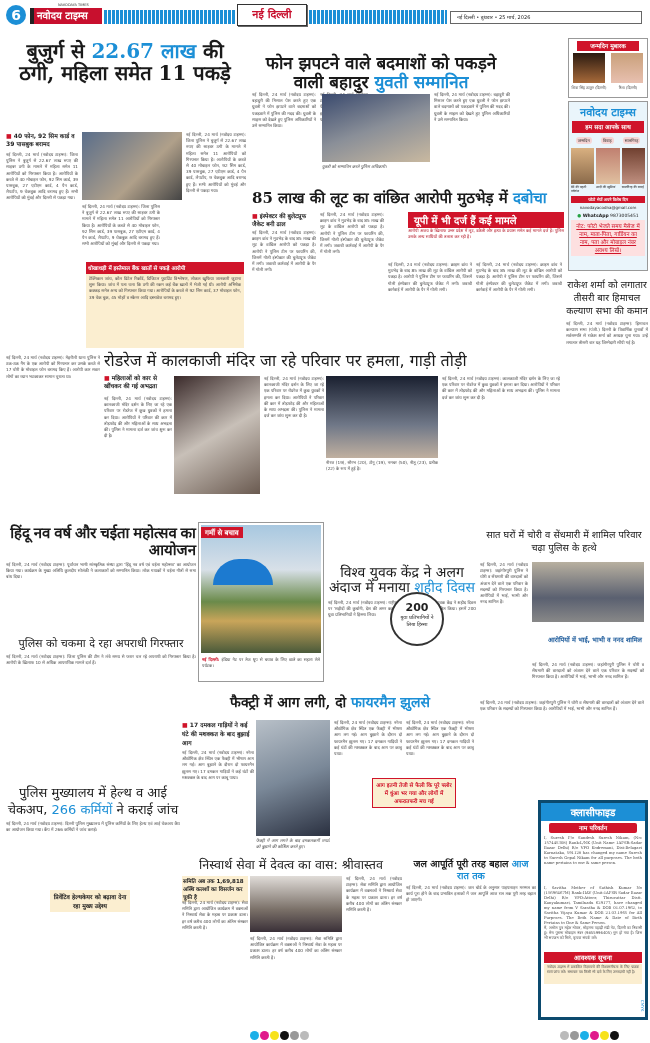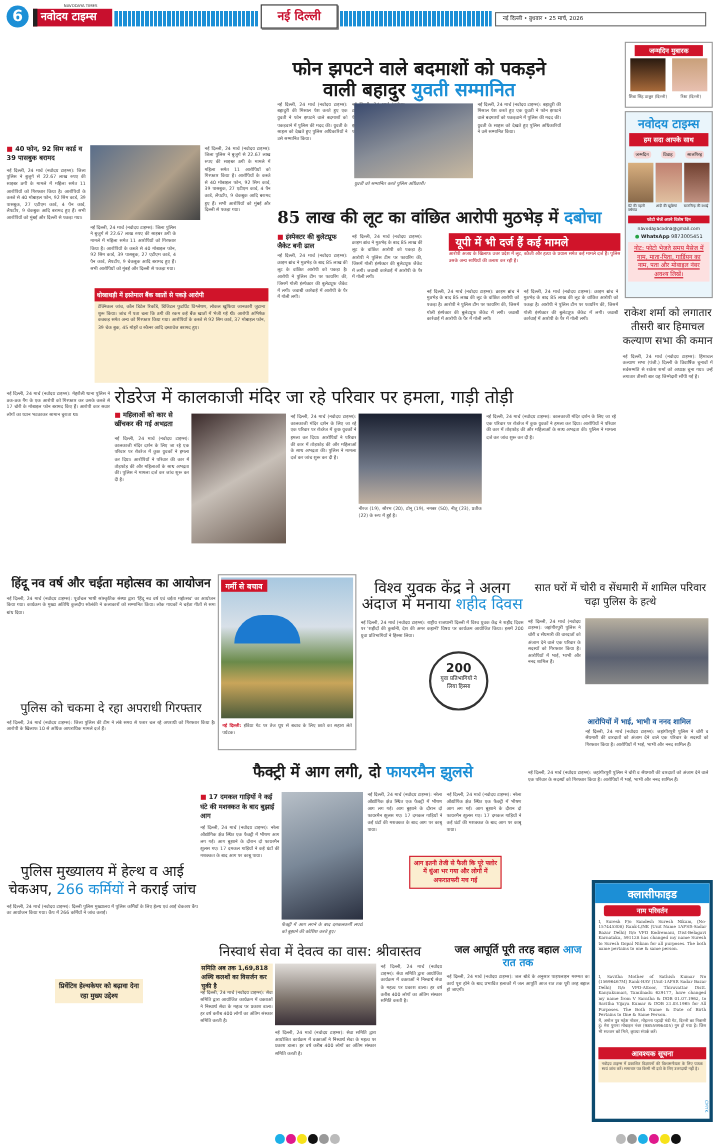--- a/index.html
+++ b/index.html
@@ -22,20 +22,21 @@
   <div class="abs" style="left:6px;top:3px;width:20px;height:20px;border-radius:50%;background:#1c8fd6;color:#fff;font-weight:bold;font-size:14px;text-align:center;line-height:20px;"><span>6</span></div>
   <div class="abs" style="left:58px;top:1px;font-size:3.5px;color:#333;">NAVODAYA TIMES</div>
   <div class="abs" style="left:30px;top:6px;width:72px;height:16px;background:#c8102e;border-left:4px solid #222;color:#fff;font-weight:bold;font-size:10px;line-height:16px;padding-left:3px;"><span>नवोदय टाइम्स</span></div>
   <div class="abs stripes" style="left:104px;top:8px;width:132px;height:14px;"></div>
   <div class="abs" style="left:237px;top:2px;width:70px;height:22px;border:1px solid #333;background:#fff;color:#c8102e;font-weight:bold;font-size:11px;text-align:center;line-height:20px;box-shadow:1px 1px 0 #666;"><span>नई दिल्ली</span></div>
   <div class="abs stripes" style="left:309px;top:8px;width:138px;height:14px;"></div>
   <div class="abs" style="left:450px;top:9px;width:192px;height:13px;border:1px solid #666;font-size:5px;line-height:11px;padding-left:6px;"><span>नई दिल्ली • बुधवार • 25 मार्च, 2026</span></div>
 </div>
 
 <div class="abs" style="left:6px;top:40px;width:238px;">
+  <div class="hl" style="font-size:20px;text-align:center;"><span>बुजुर्ग से </span><span class="blue">22.67 लाख</span><span> की ठगी, महिला समेत 11 पकड़े</span></div>
 </div>
 <div class="abs" style="left:6px;top:132px;width:72px;font-size:6px;font-weight:bold;line-height:8px;"><span style="color:#d0142a;">■ </span><span>40 फोन, 92 सिम कार्ड व 39 पासबुक बरामद</span></div>
 <div class="abs txt" style="left:6px;top:152px;width:72px;height:170px;">नई दिल्ली, 24 मार्च (नवोदय टाइम्स): जिला पुलिस ने बुजुर्ग से 22.67 लाख रुपए की साइबर ठगी के मामले में महिला समेत 11 आरोपियों को गिरफ्तार किया है। आरोपियों के कब्जे से 40 मोबाइल फोन, 92 सिम कार्ड, 39 पासबुक, 27 एटीएम कार्ड, 4 पैन कार्ड, लैपटॉप, 9 चेकबुक आदि बरामद हुए हैं। सभी आरोपियों को मुंबई और दिल्ली से पकड़ा गया।</div>
 <div class="abs photo" style="left:82px;top:132px;width:100px;height:68px;background:linear-gradient(135deg,#5a6e8a,#b0a08a 60%,#444);"></div>
 <div class="abs txt" style="left:82px;top:204px;width:78px;height:55px;">नई दिल्ली, 24 मार्च (नवोदय टाइम्स): जिला पुलिस ने बुजुर्ग से 22.67 लाख रुपए की साइबर ठगी के मामले में महिला समेत 11 आरोपियों को गिरफ्तार किया है। आरोपियों के कब्जे से 40 मोबाइल फोन, 92 सिम कार्ड, 39 पासबुक, 27 एटीएम कार्ड, 4 पैन कार्ड, लैपटॉप, 9 चेकबुक आदि बरामद हुए हैं। सभी आरोपियों को मुंबई और दिल्ली से पकड़ा गया।</div>
 <div class="abs txt" style="left:186px;top:132px;width:60px;height:128px;">नई दिल्ली, 24 मार्च (नवोदय टाइम्स): जिला पुलिस ने बुजुर्ग से 22.67 लाख रुपए की साइबर ठगी के मामले में महिला समेत 11 आरोपियों को गिरफ्तार किया है। आरोपियों के कब्जे से 40 मोबाइल फोन, 92 सिम कार्ड, 39 पासबुक, 27 एटीएम कार्ड, 4 पैन कार्ड, लैपटॉप, 9 चेकबुक आदि बरामद हुए हैं। सभी आरोपियों को मुंबई और दिल्ली से पकड़ा गया।</div>
 <div class="abs" style="left:86px;top:262px;width:158px;height:86px;background:#fbeed0;">
   <div class="redbar" style="font-size:5.5px;padding:2px;">धोखाधड़ी में इस्तेमाल बैंक खातों से पकड़े आरोपी</div>
   <div class="txt" style="padding:2px 3px;height:74px;">टेक्निकल जांच, कॉल डिटेल रिकॉर्ड, डिजिटल फुटप्रिंट विश्लेषण, लोकल खुफिया जानकारी जुटाना शुरू किया। जांच में पता चला कि ठगी की रकम कई बैंक खातों में भेजी गई थी। आरोपी अभिषेक कक्कड़ समेत अन्य को गिरफ्तार किया गया। आरोपियों के कब्जे से 92 सिम कार्ड, 37 मोबाइल फोन, 39 चेक बुक, 45 मोहरें व स्कैनर आदि दस्तावेज बरामद हुए।</div>
 </div>
@@ -104,52 +105,52 @@
 </div>
 <div class="abs" style="left:104px;top:374px;width:68px;font-size:6px;font-weight:bold;line-height:8px;"><span style="color:#d0142a;">■ </span><span>महिलाओं को कार से खींचकर की गई अभद्रता</span></div>
 <div class="abs txt" style="left:104px;top:396px;width:68px;height:100px;">नई दिल्ली, 24 मार्च (नवोदय टाइम्स): कालकाजी मंदिर दर्शन के लिए जा रहे एक परिवार पर रोडरेज में कुछ युवकों ने हमला कर दिया। आरोपियों ने परिवार की कार में तोड़फोड़ की और महिलाओं के साथ अभद्रता की। पुलिस ने मामला दर्ज कर जांच शुरू कर दी है।</div>
 <div class="abs photo" style="left:174px;top:376px;width:86px;height:118px;background:linear-gradient(150deg,#3a2a2a,#c8c0b8 50%,#6a5a50);"></div>
 <div class="abs txt" style="left:264px;top:376px;width:60px;height:118px;">नई दिल्ली, 24 मार्च (नवोदय टाइम्स): कालकाजी मंदिर दर्शन के लिए जा रहे एक परिवार पर रोडरेज में कुछ युवकों ने हमला कर दिया। आरोपियों ने परिवार की कार में तोड़फोड़ की और महिलाओं के साथ अभद्रता की। पुलिस ने मामला दर्ज कर जांच शुरू कर दी है।</div>
 <div class="abs photo" style="left:326px;top:376px;width:112px;height:82px;background:linear-gradient(#1a2030,#707888 60%,#c0b0a0);"></div>
 <div class="abs txt" style="left:326px;top:460px;width:112px;height:34px;">नीरज (19), सौरभ (20), टोनू (19), नमबर (50), नीतू (23), प्रतीक (22) के रूप में हुई है।</div>
 <div class="abs txt" style="left:442px;top:376px;width:118px;height:118px;">नई दिल्ली, 24 मार्च (नवोदय टाइम्स): कालकाजी मंदिर दर्शन के लिए जा रहे एक परिवार पर रोडरेज में कुछ युवकों ने हमला कर दिया। आरोपियों ने परिवार की कार में तोड़फोड़ की और महिलाओं के साथ अभद्रता की। पुलिस ने मामला दर्ज कर जांच शुरू कर दी है।</div>
 
 <div class="abs" style="left:6px;top:525px;width:190px;">
-  <div class="hl" style="font-size:11px;text-align:center;">हिंदू नव वर्ष और चईता महोत्सव का आयोजन</div>
+  <div class="hl" style="font-size:15px;text-align:right;font-family:Liberation Serif, serif;">हिंदू नव वर्ष और चईता महोत्सव का आयोजन</div>
   <div class="txt" style="height:62px;margin-top:4px;">नई दिल्ली, 24 मार्च (नवोदय टाइम्स): पूर्वांचल भाषी सांस्कृतिक संस्था द्वारा 'हिंदू नव वर्ष एवं चईता महोत्सव' का आयोजन किया गया। कार्यक्रम के मुख्य अतिथि कुलदीप सोलंकी ने कलाकारों को सम्मानित किया। लोक गायकों ने चईता गीतों से समा बांध दिया।</div>
 </div>
 
 <div class="abs" style="left:198px;top:522px;width:126px;height:160px;border:1px solid #999;">
   <div class="photo" style="position:absolute;left:2px;top:2px;right:2px;height:128px;background:linear-gradient(#a8c8e0 0%,#d8e0e8 35%,#6a8a4a 60%,#c9a55a 75%,#4a5a3a 100%);">
     <div style="position:absolute;left:12px;top:34px;width:60px;height:26px;border-radius:60px 60px 0 0;background:#1c7ad0;"></div>
   </div>
   <div class="abs redbar" style="left:2px;top:4px;font-size:7px;padding:1px 4px;">गर्मी से बचाव</div>
   <div class="abs txt" style="left:3px;top:134px;width:118px;height:22px;"><b class="red">नई दिल्ली:</b> <span>इंडिया गेट पर तेज धूप से बचाव के लिए छाते का सहारा लेते पर्यटक।</span></div>
 </div>
 
 <div class="abs" style="left:6px;top:638px;width:190px;">
   <div class="hl" style="font-size:11px;text-align:center;font-family:'DejaVu Sans',sans-serif;font-weight:normal;">पुलिस को चकमा दे रहा अपराधी गिरफ्तार</div>
   <div class="txt" style="height:56px;margin-top:4px;">नई दिल्ली, 24 मार्च (नवोदय टाइम्स): जिला पुलिस की टीम ने लंबे समय से फरार चल रहे अपराधी को गिरफ्तार किया है। आरोपी के खिलाफ 10 से अधिक आपराधिक मामले दर्ज हैं।</div>
 </div>
 
 <div class="abs" style="left:328px;top:528px;width:148px;">
-  <div class="hl" style="font-size:14px;text-align:center;font-family:'DejaVu Sans',sans-serif;font-weight:normal;"><span>विश्व युवक केंद्र ने अलग अंदाज में मनाया </span><span class="blue">शहीद दिवस</span></div>
+  <div class="hl" style="font-size:14px;text-align:center;font-family:'DejaVu Sans',sans-serif;font-weight:normal;margin-top:37px;"><span>विश्व युवक केंद्र ने अलग अंदाज में मनाया </span><span class="blue">शहीद दिवस</span></div>
   <div class="txt" style="height:100px;margin-top:4px;">नई दिल्ली, 24 मार्च (नवोदय टाइम्स): राष्ट्रीय राजधानी दिल्ली में विश्व युवक केंद्र ने शहीद दिवस पर 'शहीदों की कुर्बानी, देश की अमर कहानी' विषय पर कार्यक्रम आयोजित किया। इसमें 200 युवा प्रतिभागियों ने हिस्सा लिया।</div>
 </div>
 <div class="abs" style="left:390px;top:592px;width:54px;height:54px;border-radius:50%;border:2px solid #333;background:#fff;text-align:center;">
   <div style="font-weight:bold;font-size:11px;margin-top:7px;">200</div>
   <div style="font-size:5px;line-height:7px;padding:0 4px;">युवा प्रतिभागियों ने लिया हिस्सा</div>
 </div>
 
 <div class="abs" style="left:480px;top:528px;width:168px;">
   <div class="hl" style="font-size:9.5px;text-align:center;font-family:'DejaVu Sans',sans-serif;font-weight:normal;line-height:13px;">सात घरों में चोरी व सेंधमारी में शामिल परिवार चढ़ा पुलिस के हत्थे</div>
 </div>
 <div class="abs txt" style="left:480px;top:562px;width:48px;height:150px;">नई दिल्ली, 24 मार्च (नवोदय टाइम्स): जहांगीरपुरी पुलिस ने चोरी व सेंधमारी की वारदातों को अंजाम देने वाले एक परिवार के सदस्यों को गिरफ्तार किया है। आरोपियों में भाई, भाभी और ननद शामिल हैं।</div>
 <div class="abs photo" style="left:532px;top:562px;width:112px;height:60px;background:linear-gradient(#b8b0a0,#5a6070 60%,#888);"></div>
-<div class="abs" style="left:534px;top:652px;width:108px;font-size:6.5px;line-height:9px;color:#1c5a9a;text-align:left;font-weight:bold;">आरोपियों में भाई, भाभी व ननद शामिल</div>
+<div class="abs" style="left:534px;top:636px;width:108px;font-size:6.5px;line-height:9px;color:#1c5a9a;text-align:right;font-weight:bold;">आरोपियों में भाई, भाभी व ननद शामिल</div>
 <div class="abs txt" style="left:532px;top:662px;width:112px;height:50px;">नई दिल्ली, 24 मार्च (नवोदय टाइम्स): जहांगीरपुरी पुलिस ने चोरी व सेंधमारी की वारदातों को अंजाम देने वाले एक परिवार के सदस्यों को गिरफ्तार किया है। आरोपियों में भाई, भाभी और ननद शामिल हैं।</div>
 
 <div class="abs" style="left:180px;top:695px;width:300px;">
   <div class="hl" style="font-size:14px;text-align:center;"><span>फैक्ट्री में आग लगी, दो </span><span class="blue">फायरमैन झुलसे</span></div>
 </div>
 <div class="abs" style="left:182px;top:720px;width:72px;font-size:6px;font-weight:bold;line-height:9px;"><span style="color:#d0142a;">■ </span><span>17 दमकल गाड़ियों ने कई घंटे की मशक्कत के बाद बुझाई आग</span></div>
 <div class="abs txt" style="left:182px;top:750px;width:72px;height:100px;">नई दिल्ली, 24 मार्च (नवोदय टाइम्स): नरेला औद्योगिक क्षेत्र स्थित एक फैक्ट्री में भीषण आग लग गई। आग बुझाने के दौरान दो फायरमैन झुलस गए। 17 दमकल गाड़ियों ने कई घंटों की मशक्कत के बाद आग पर काबू पाया।</div>
 <div class="abs photo" style="left:256px;top:720px;width:74px;height:116px;background:linear-gradient(160deg,#b8c0c8,#7a8898 50%,#2a3040);"></div>
 <div class="abs txt" style="left:256px;top:838px;width:74px;height:14px;font-style:italic;">फैक्ट्री में आग लगने के बाद दमकलकर्मी लपटों को बुझाने की कोशिश करते हुए।</div>
 <div class="abs txt" style="left:334px;top:720px;width:68px;height:132px;">नई दिल्ली, 24 मार्च (नवोदय टाइम्स): नरेला औद्योगिक क्षेत्र स्थित एक फैक्ट्री में भीषण आग लग गई। आग बुझाने के दौरान दो फायरमैन झुलस गए। 17 दमकल गाड़ियों ने कई घंटों की मशक्कत के बाद आग पर काबू पाया।</div>

